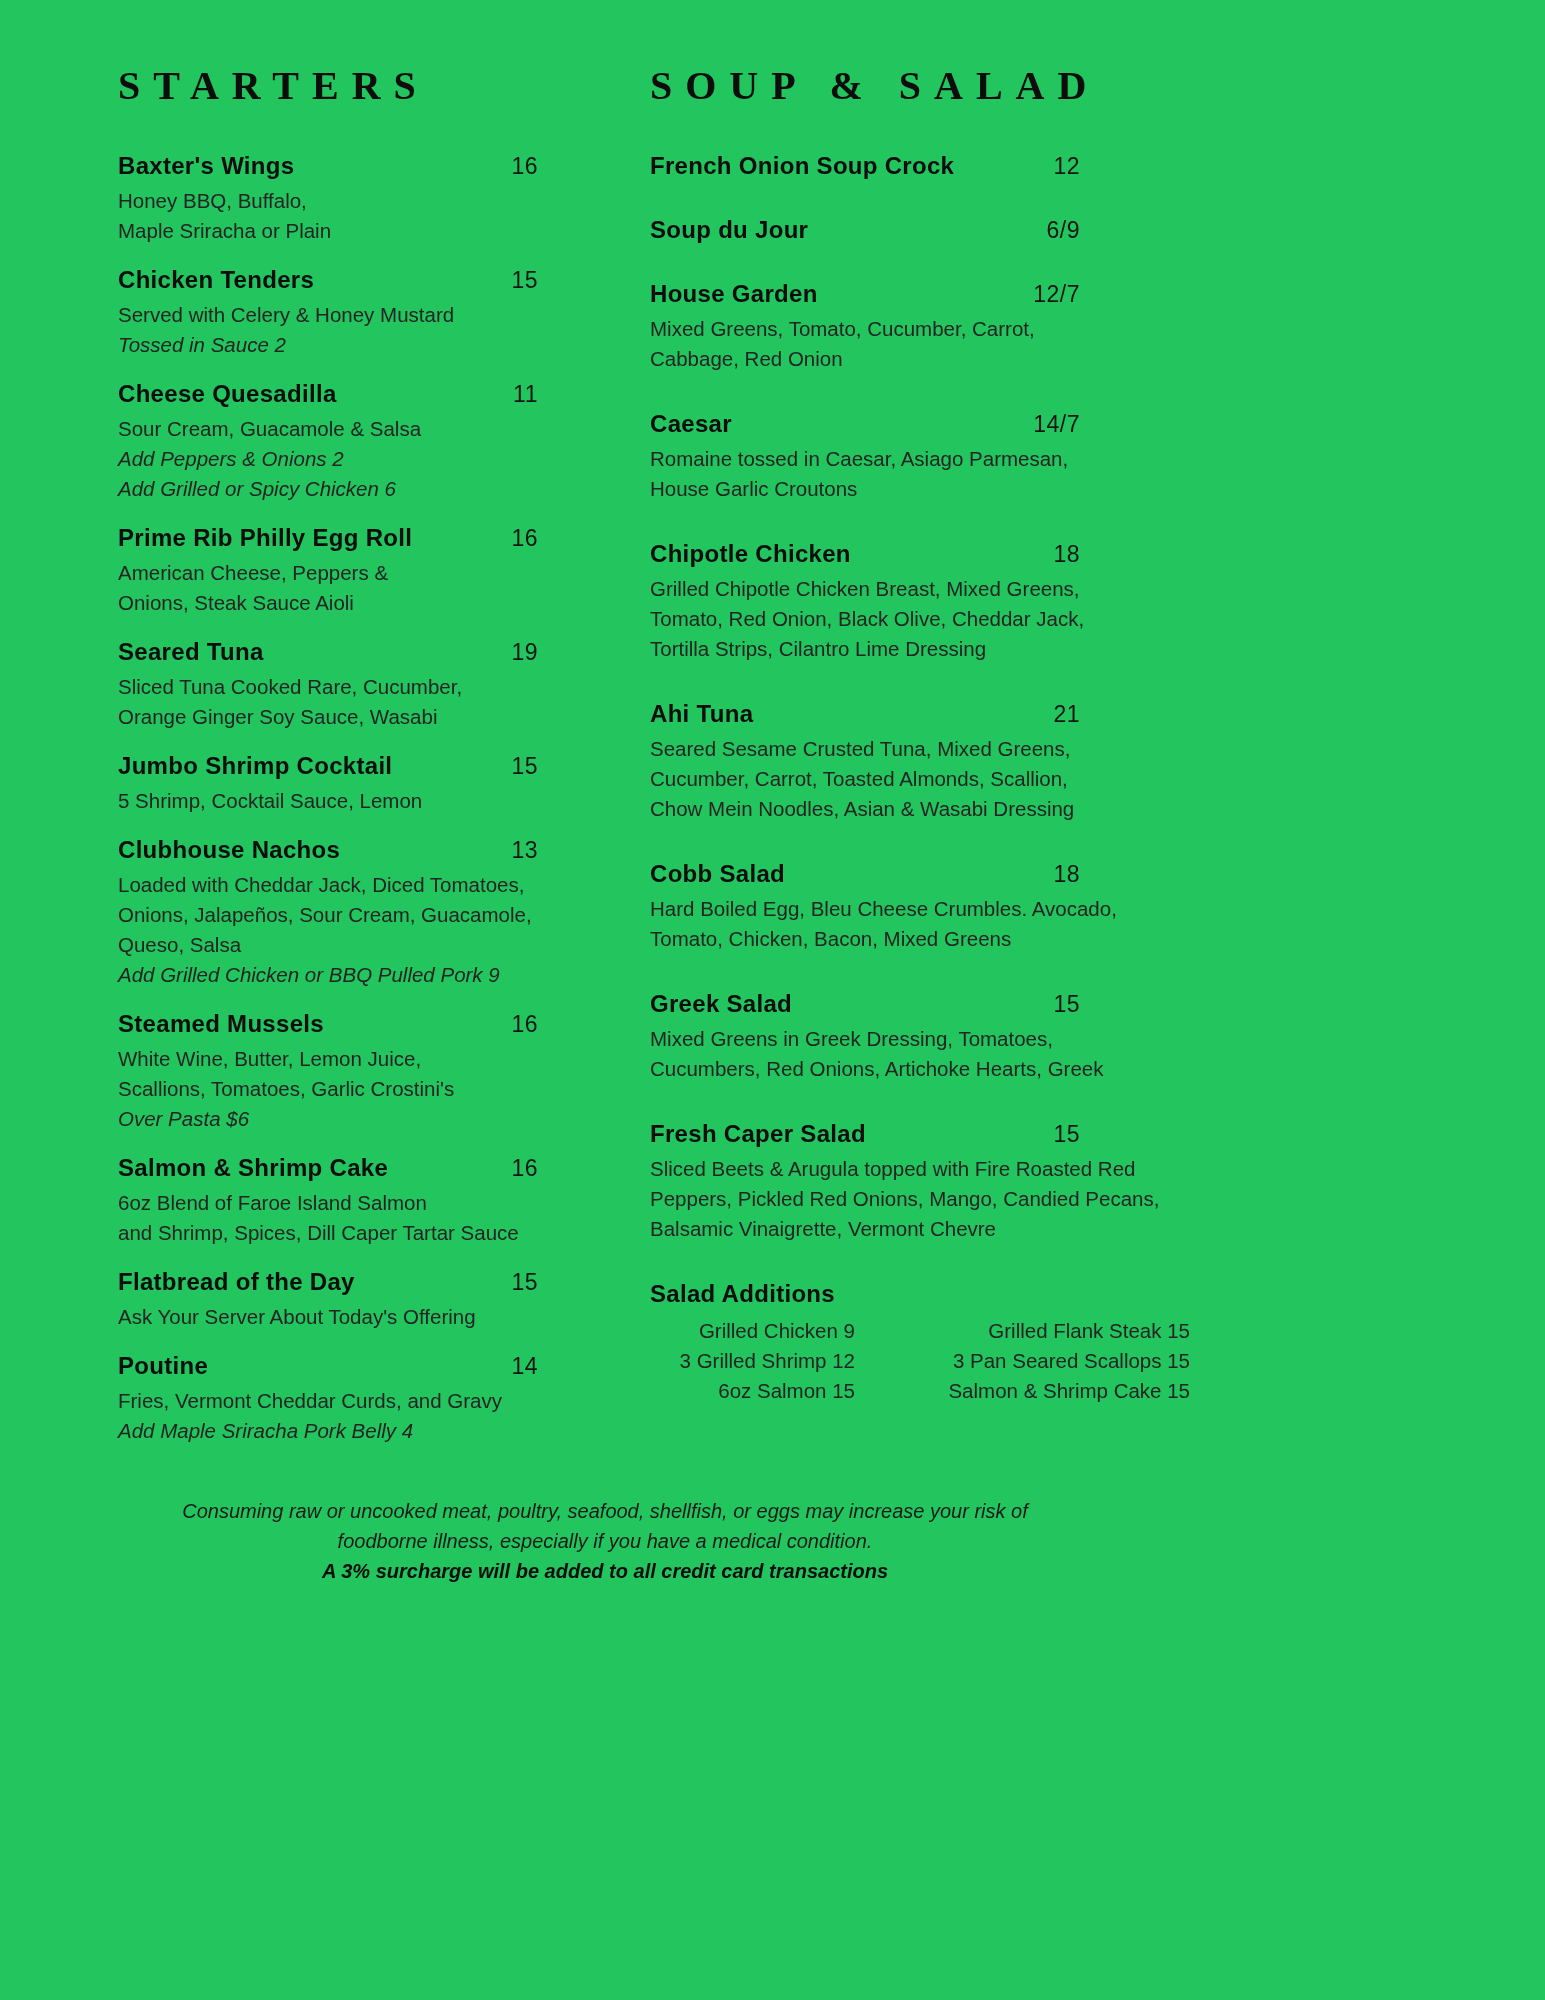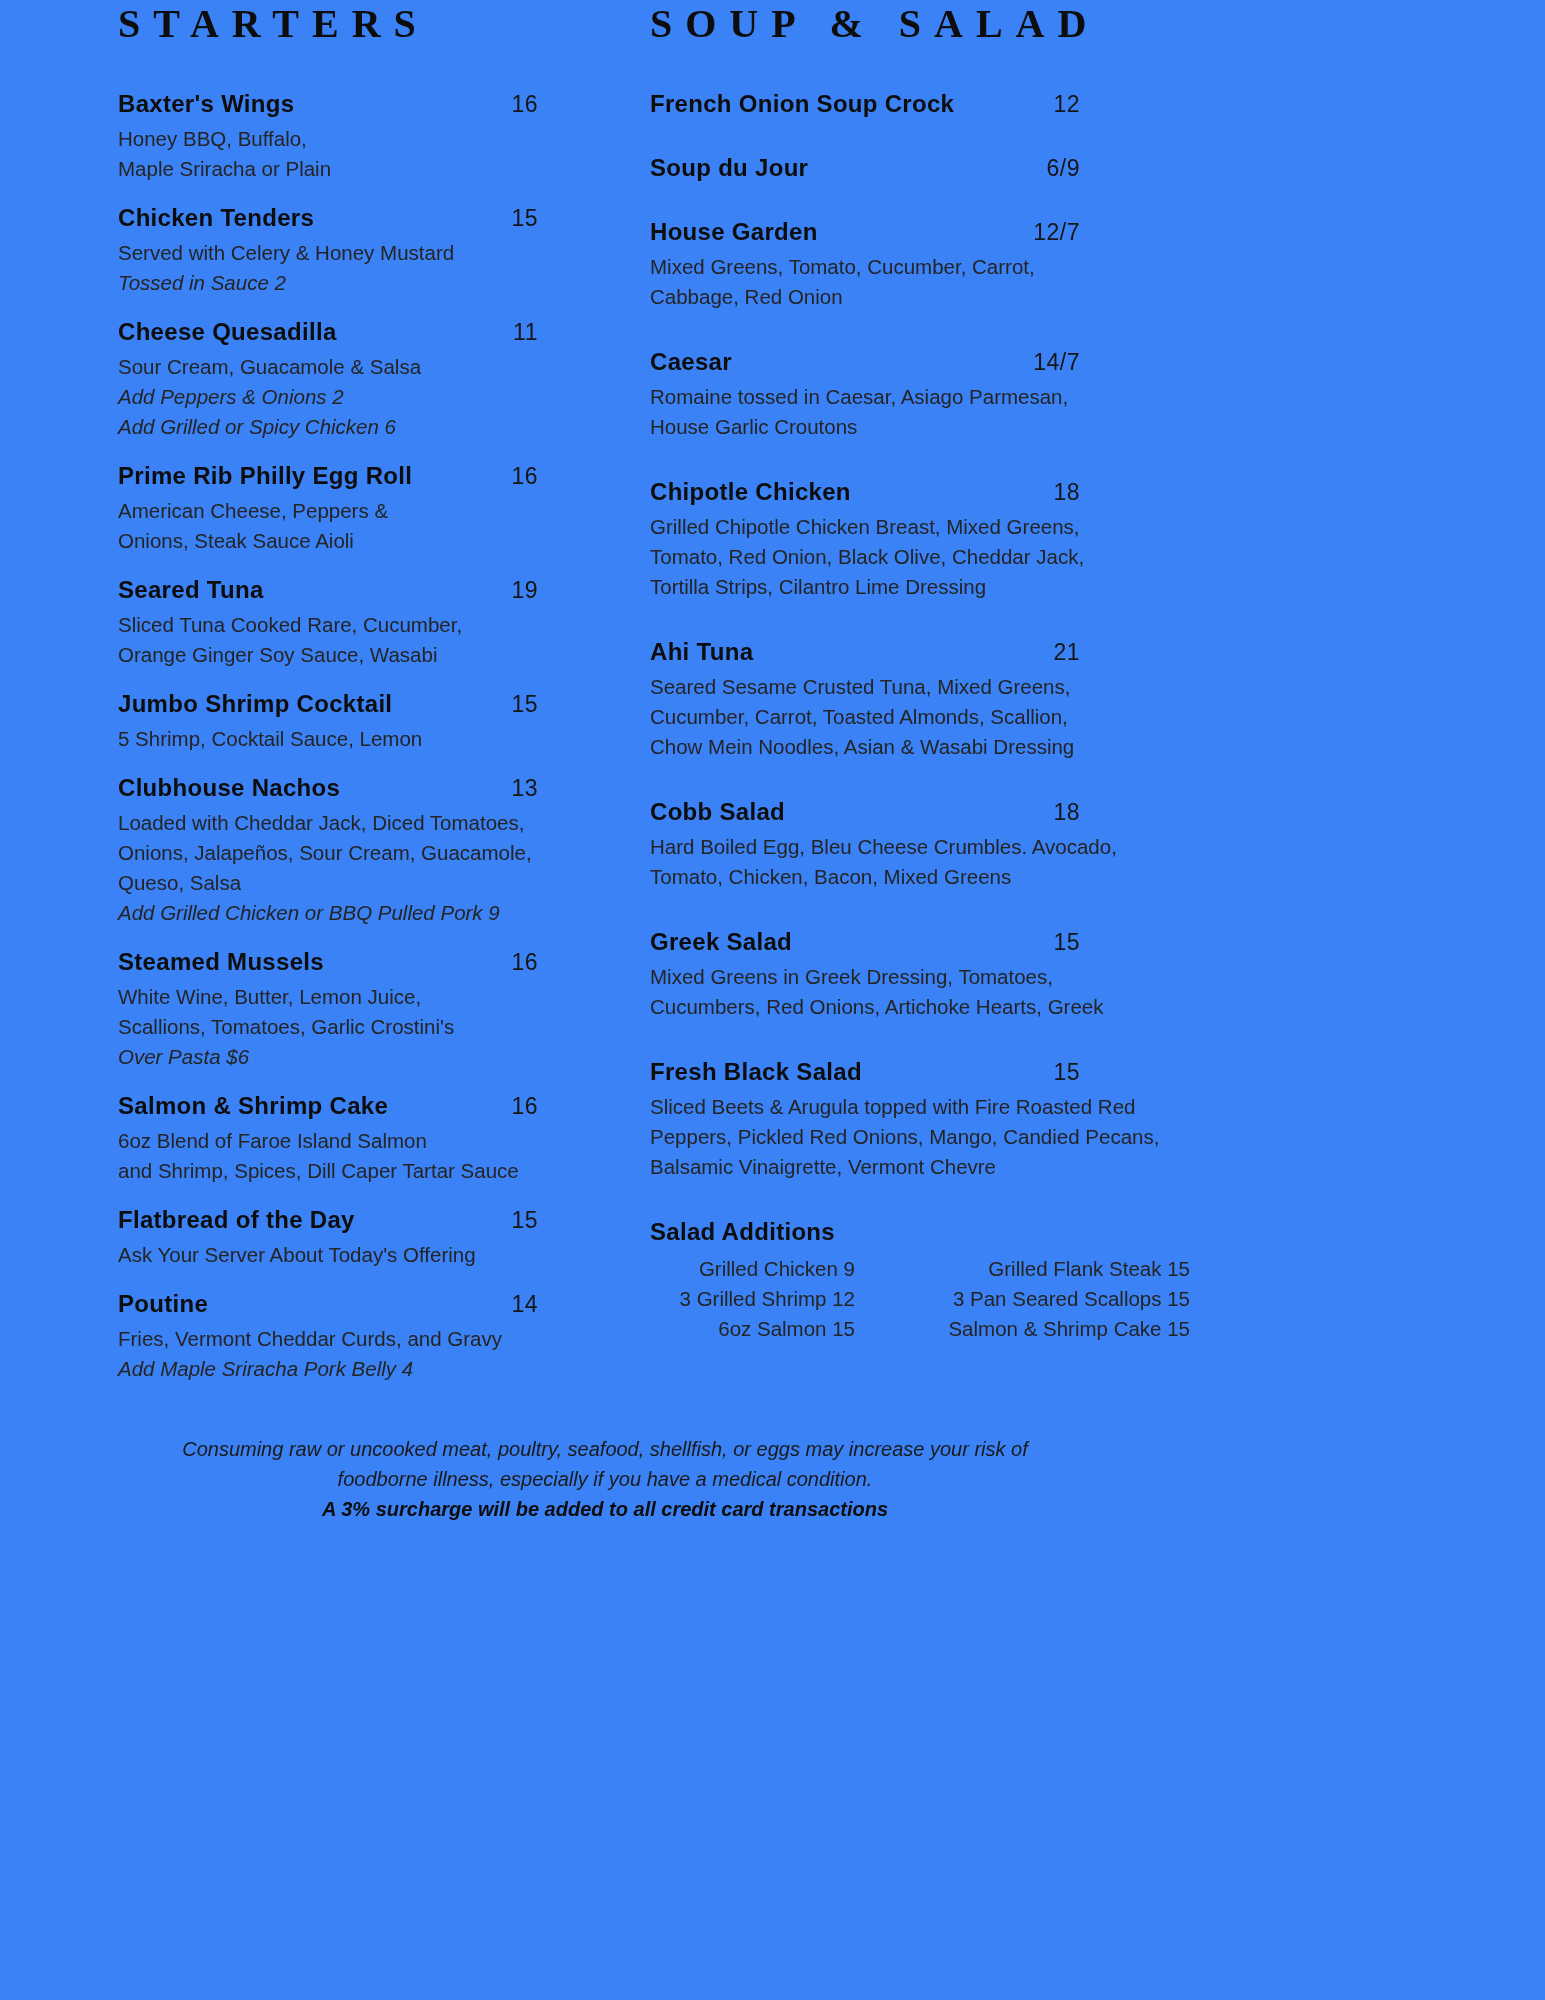--- a/index.html
+++ b/index.html
@@ -1,23 +1,24 @@
 <!DOCTYPE html>
 <html><head>
 <meta charset="utf-8">
 <title>Menu</title>
 <style>
   * { box-sizing: border-box; }
   html, body { margin: 0; padding: 0; background: #ffffff; }
   .page {
     width: 1545px;
     height: 2000px;
-    background: #3b82f6;
+    background: #22c55e;
     font-family: "Liberation Sans", sans-serif;
     color: #101010;
+    padding-top: 62px;
     overflow: hidden;
   }
   .columns { display: flex; align-items: flex-start; }
   .col-left { margin-left: 118px; width: 445px; flex: 0 0 auto; }
   .col-right { margin-left: 87px; width: 540px; flex: 0 0 auto; }
   .menu-heading {
     font-family: "Liberation Serif", serif;
     font-size: 40px;
     font-weight: 700;
     letter-spacing: 13px;
@@ -290,21 +291,21 @@
           <span class="pr">15</span>
         </div>
         <div class="desc">
           <div class="dl">Mixed Greens in Greek Dressing, Tomatoes,</div>
           <div class="dl">Cucumbers, Red Onions, Artichoke Hearts, Greek</div>
         </div>
       </div>
 
       <div class="item">
         <div class="row">
-          <span class="nm">Fresh Black Salad</span>
+          <span class="nm">Fresh Caper Salad</span>
           <span class="pr">15</span>
         </div>
         <div class="desc">
           <div class="dl">Sliced Beets &amp; Arugula topped with Fire Roasted Red</div>
           <div class="dl">Peppers, Pickled Red Onions, Mango, Candied Pecans,</div>
           <div class="dl">Balsamic Vinaigrette, Vermont Chevre</div>
         </div>
       </div>
 
       <div class="item">

